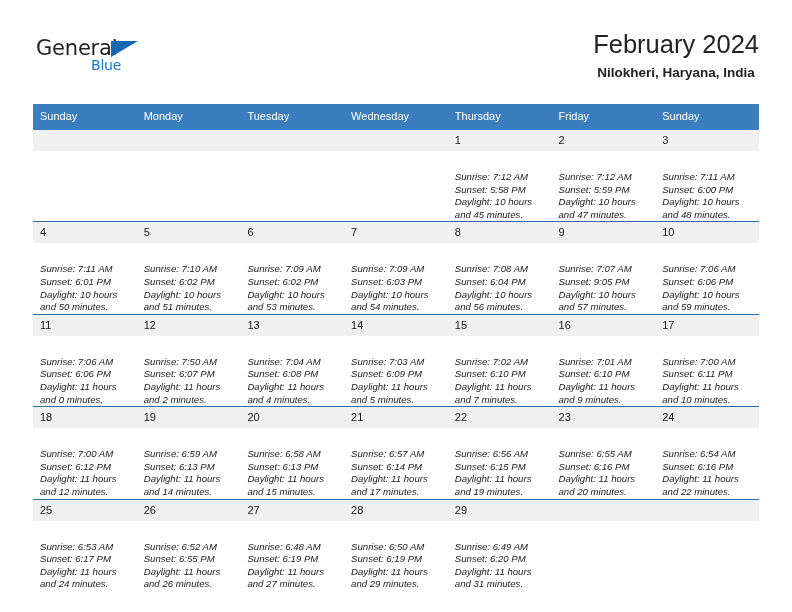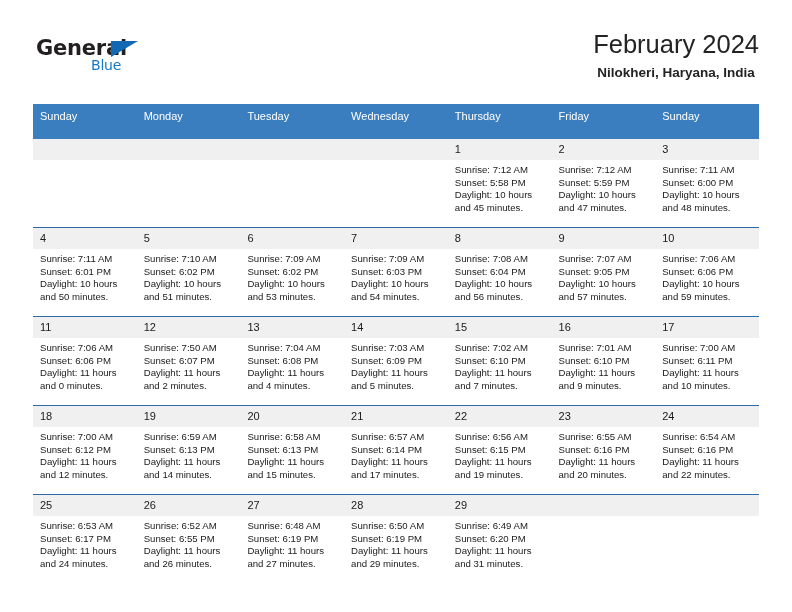--- a/index.html
+++ b/index.html
@@ -34,21 +34,21 @@
     left: 0;
     top: 8px;
     width: 200px;
     height: 56px;
   }
   .logo-general {
     position: absolute;
     left: 3px;
     top: 0px;
     font-size: 21px;
-    font-weight: 700;
+    font-weight: 400;
     letter-spacing: -0.2px;
     color: #231f20;
     font-family: "DejaVu Sans", sans-serif;
   }
   .logo-triangle {
     position: absolute;
     left: 78px;
     top: 5px;
     width: 0;
     height: 0;
@@ -96,21 +96,21 @@
     width: 726px;
     border-collapse: collapse;
     table-layout: fixed;
   }
   .calendar th {
     background: #3a7ebf;
     color: #ffffff;
     font-size: 11px;
     font-weight: normal;
     text-align: left;
-    padding: 5px 0 17px 7px;
+    padding: 5px 0 8px 7px;
     height: 13px;
     border: none;
   }
   .calendar td {
     vertical-align: top;
     padding: 0;
     border: none;
     border-top: 1px solid #2b6ca8;
     height: 88px;
     background: #ffffff;
@@ -123,24 +123,25 @@
     font-size: 11px;
     color: #1a1a1a;
     padding: 4px 0 5px 7px;
     line-height: 12px;
     min-height: 12px;
   }
   .daynum.empty {
     color: transparent;
   }
   .info {
-    padding: 4px 5px 0 7px;
+    padding: 20px 5px 0 7px;
     font-size: 9.6px;
     line-height: 12.6px;
     color: #1a1a1a;
+    font-style: italic;
   }
   .info div {
     white-space: nowrap;
   }
 </style>
 </head>
 <body>
 
 <div class="page">
 

